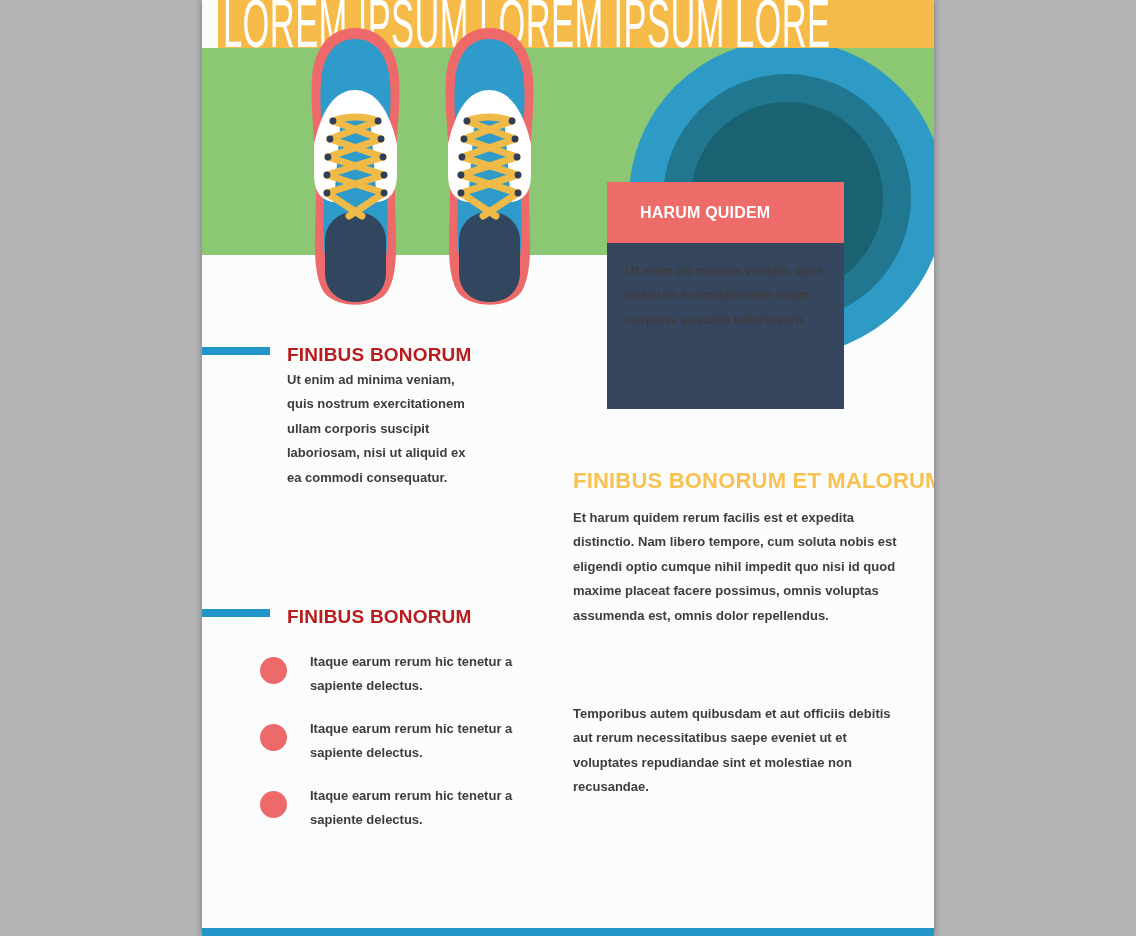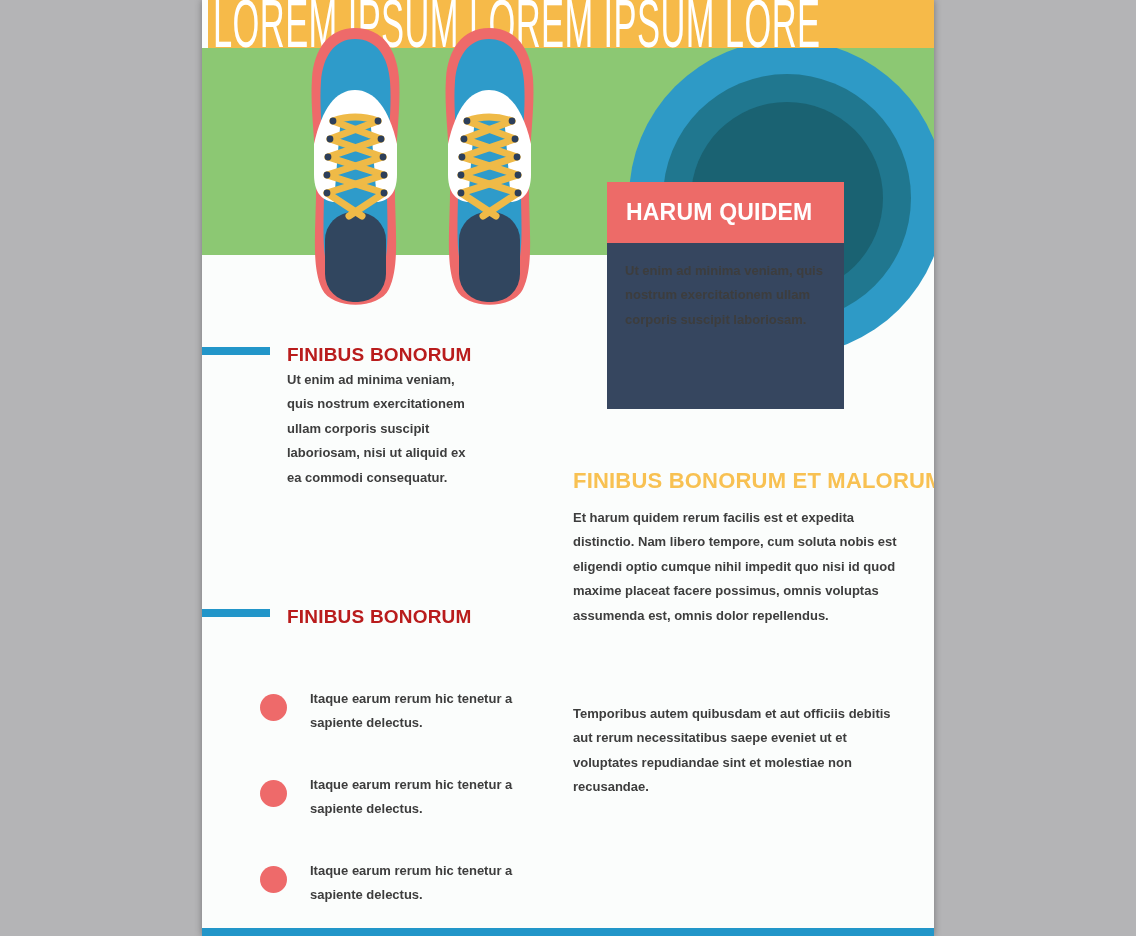--- a/index.html
+++ b/index.html
@@ -11,21 +11,21 @@
   }
   .stage{
     position:relative;width:1136px;height:936px;overflow:hidden;
   }
   .page{
     position:absolute;left:202px;top:0;width:732px;height:936px;
     background:#fbfdfc;overflow:hidden;
     box-shadow:0 0 7px rgba(0,0,0,0.35);
   }
   .header-band{
-    position:absolute;left:6px;top:0;width:736px;height:48px;
+    position:absolute;left:16px;top:0;width:736px;height:48px;
     background:#f6ba49;z-index:2;
   }
   .page-title{
     position:absolute;left:5px;top:-11px;
     font-size:69px;line-height:1;color:#ffffff;
     white-space:nowrap;letter-spacing:0.8px;font-weight:400;
     transform:scaleX(0.50);transform-origin:left top;
   }
   .green-band{
     position:absolute;left:0;top:48px;width:732px;height:207px;
@@ -35,21 +35,21 @@
     position:absolute;left:400px;top:0;z-index:1;
   }
   .shoes-svg{
     position:absolute;left:100px;top:26px;z-index:3;
   }
   .callout{
     position:absolute;left:405px;top:182px;width:237px;z-index:4;
   }
   .callout-header{
     background:#ed6b68;height:61px;line-height:61px;
-    padding-left:19px;color:#ffffff;font-size:23px;font-weight:bold;
+    padding-left:33px;color:#ffffff;font-size:16px;font-weight:bold;
     letter-spacing:0.2px;
   }
   .callout-body{
     background:#36465f;height:134px;
     padding:16px 18px;color:#f2f5f7;font-size:17px;line-height:24.5px;
   }
   .accent-line{
     position:absolute;left:0;width:68px;height:8px;background:#2296c9;z-index:5;
   }
   .line-1{top:347px;}
@@ -63,21 +63,21 @@
   .body-text{
     color:#3d3d3d;font-size:13px;line-height:24.4px;font-weight:bold;
   }
   .section1-body{
     position:absolute;left:85px;top:368px;width:180px;z-index:5;
   }
   .bullet-list{
     position:absolute;left:58px;top:650px;z-index:5;
   }
   .bullet-item{
-    display:flex;align-items:flex-start;margin-bottom:18px;margin-top:37px;
+    display:flex;align-items:flex-start;margin-bottom:18px;
   }
   .bullet-marker{
     width:27px;height:27px;border-radius:50%;
     background:#ee6a6a;flex:0 0 27px;margin-top:7px;margin-right:23px;
   }
   .bullet-text{width:218px;}
   .right-heading{
     position:absolute;left:371px;top:468px;color:#f8c152;
     font-size:22px;font-weight:bold;letter-spacing:0.2px;z-index:5;white-space:nowrap;
   }

